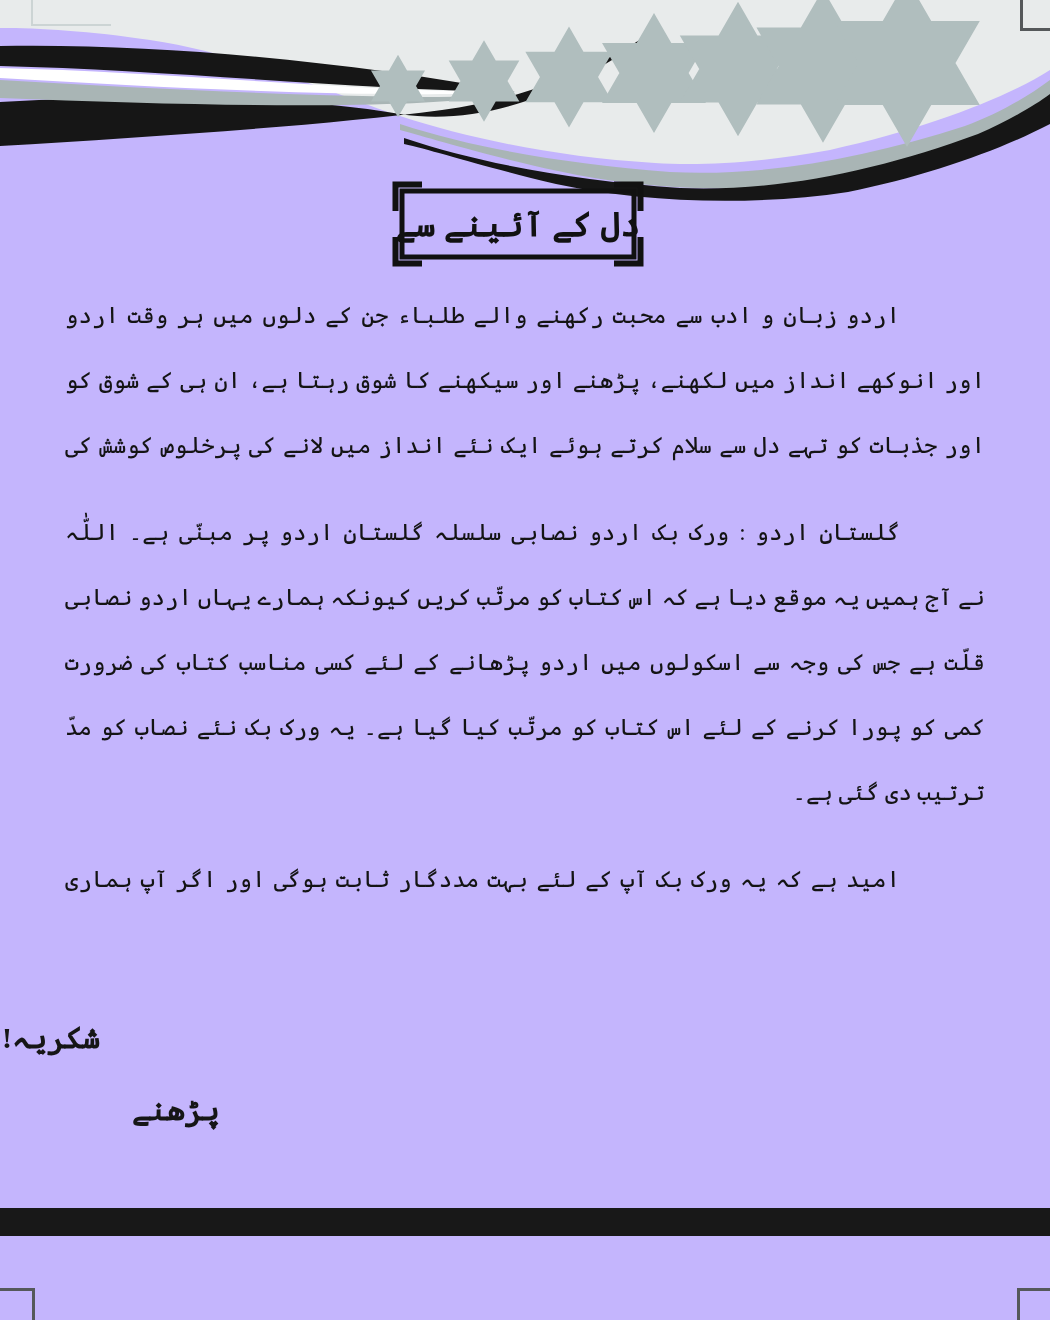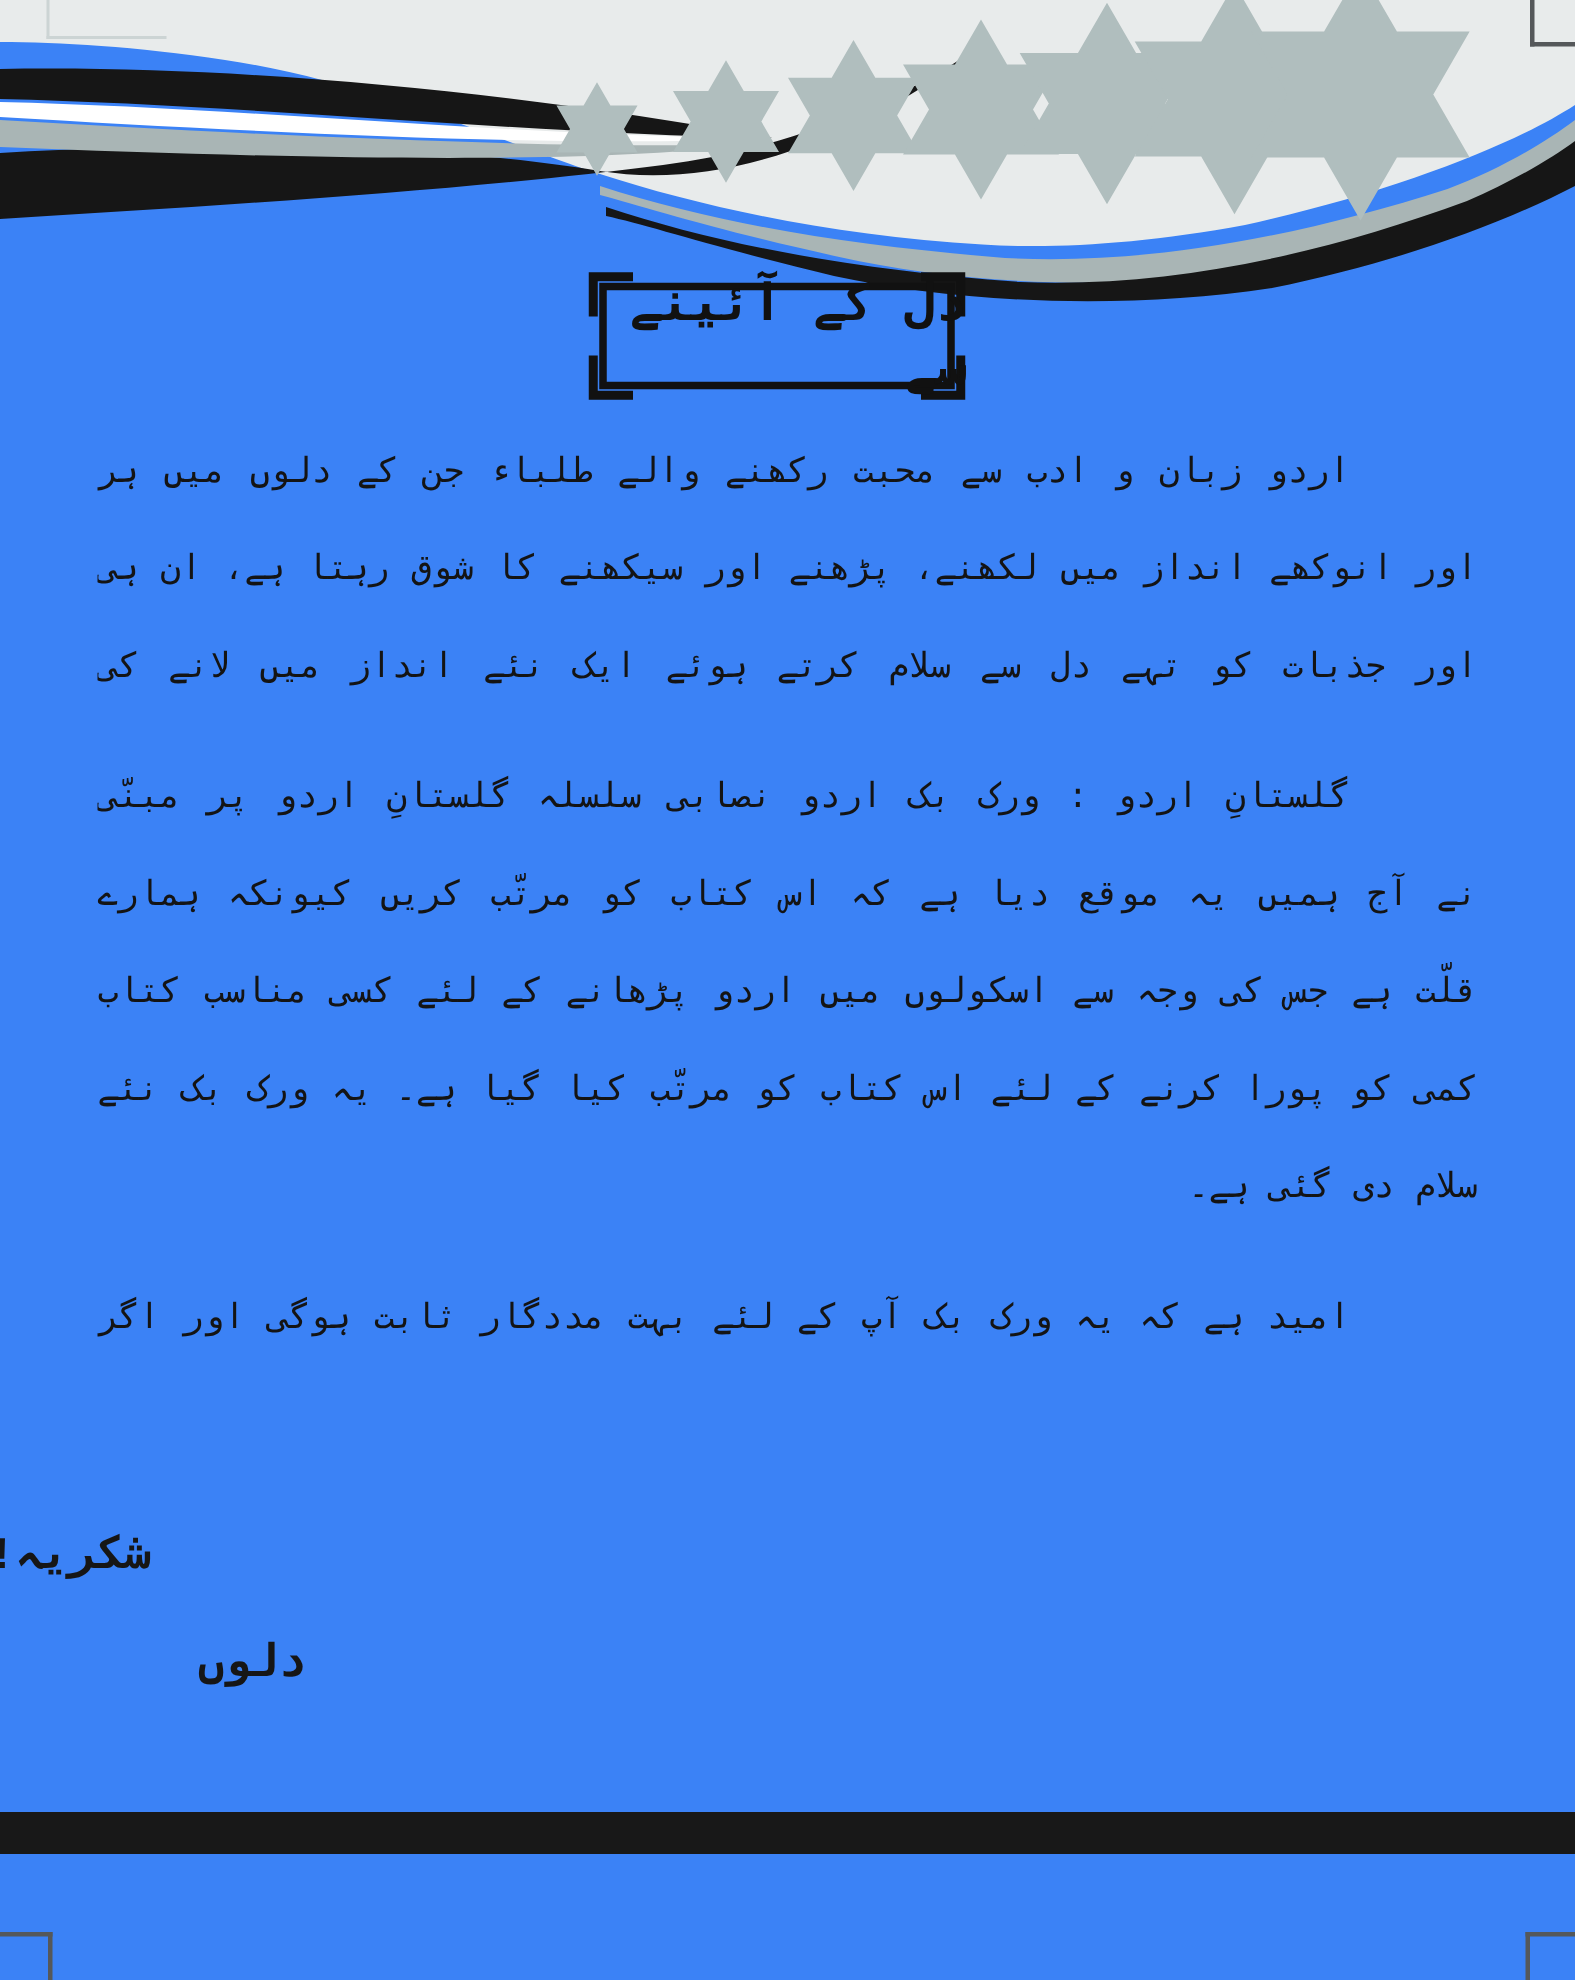--- a/index.html
+++ b/index.html
@@ -1,21 +1,21 @@
 <!DOCTYPE html>
 <html lang="ur"><head>
 <meta charset="utf-8">
 <style>
   html,body{margin:0;padding:0;background:#ffffff;}
   .page{
     position:relative;
     width:1050px;height:1320px;
-    background:#3b82f6;
+    background:#c4b5fd;
     overflow:hidden;
-    font-family:Liberation Mono, monospace;
+    font-family:Liberation Serif, serif;
     color:#161616;
   }
   
   .header-art{position:absolute;top:0;left:0;width:1050px;height:225px;}
   .corner{position:absolute;}
   .corner-tl{left:31px;top:0;width:78px;height:24px;
     border-left:2px solid #ccd4d4;border-bottom:2px solid #ccd4d4;}
   .corner-tr{right:0;top:0;width:27px;height:28px;
     border-left:3px solid #55585a;border-bottom:3px solid #55585a;}
   .corner-bl{left:0;top:1288px;width:32px;height:32px;
@@ -105,25 +105,25 @@
 
   <div class="body-text">
     <div class="line first">اردو زبان و ادب سے محبت رکھنے والے طلباء جن کے دلوں میں ہر وقت اردو زبان و ادب کو نئی طرز</div>
     <div class="line">اور انوکھے انداز میں لکھنے، پڑھنے اور سیکھنے کا شوق رہتا ہے، ان ہی کے شوق کو مدّ نظر رکھ کر طلباء کے حوصلے</div>
     <div class="line">اور جذبات کو تہے دل سے سلام کرتے ہوئے ایک نئے انداز میں لانے کی پرخلوص کوشش کی گئی ہے۔</div>
 
     <div class="line first para-gap">گلستانِ اردو : ورک بک اردو نصابی سلسلہ گلستانِ اردو پر مبنّی ہے۔ اللّٰہ تعالیٰ کا بہت شکر ہے کہ اس</div>
     <div class="line">نے آج ہمیں یہ موقع دیا ہے کہ اس کتاب کو مرتّب کریں کیونکہ ہمارے یہاں اردو نصابی کتابوں کی</div>
     <div class="line">قلّت ہے جس کی وجہ سے اسکولوں میں اردو پڑھانے کے لئے کسی مناسب کتاب کی ضرورت تھی۔ اس</div>
     <div class="line">کمی کو پورا کرنے کے لئے اس کتاب کو مرتّب کیا گیا ہے۔ یہ ورک بک نئے نصاب کو مدّ نظر رکھ کر</div>
-    <div class="line endline-right">سلام دی گئی ہے۔</div>
+    <div class="line endline-right">ترتیب دی گئی ہے۔</div>
 
     <div class="line first para-gap">امید ہے کہ یہ ورک بک آپ کے لئے بہت مددگار ثابت ہوگی اور اگر آپ ہماری محنت کو سراہیں</div>
   </div>
 
   <div class="closing">
     <div class="closing-thanks">شکریہ!</div>
-    <div class="closing-publisher">دلوں</div>
+    <div class="closing-publisher">پڑھنے</div>
   </div>
 
   <div class="footer-bar"></div>
 
 </div>
 
 </body></html>

